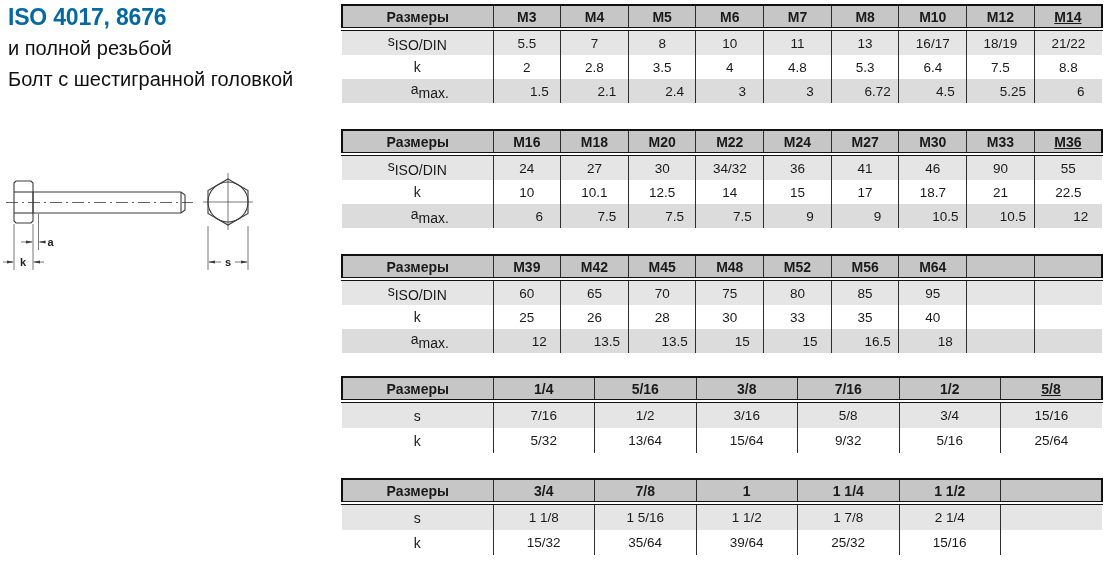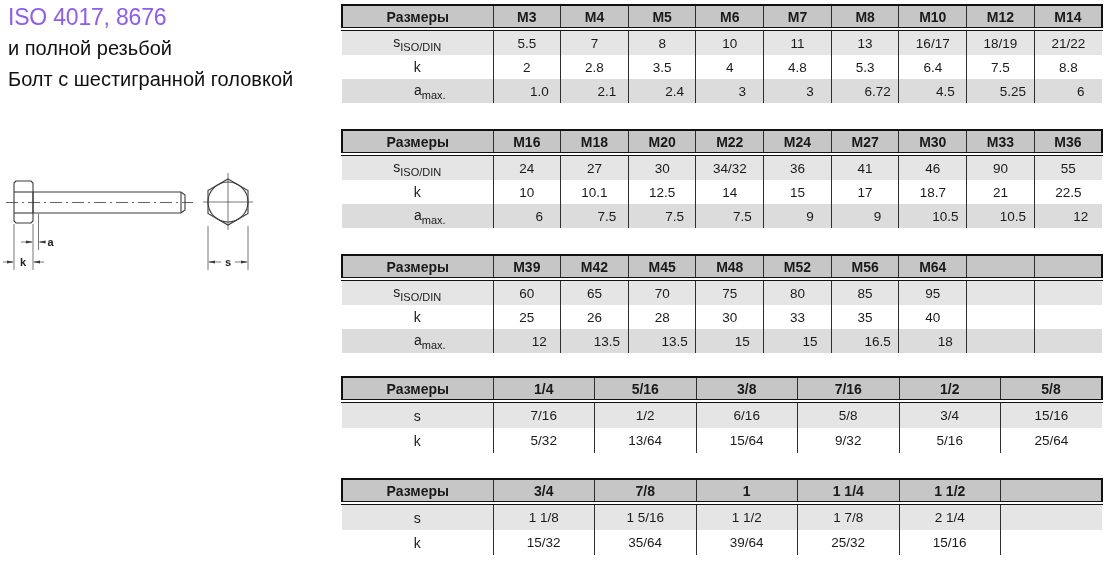--- a/index.html
+++ b/index.html
@@ -2,21 +2,21 @@
 <html style="--header_bg: #c6c6c6; --row_shade1: #e5e5e5; --row_shade2: #dcdcdc; --row_white: #ffffff; --border_dark: #111111; --grid_line: #2e2e2e;"><head>
 <meta charset="utf-8">
 <style>
   html,body{margin:0;padding:0;background:#fff;}
   .page{
     position:relative;width:1104px;height:566px;background:#fff;overflow:hidden;
     font-family:"Liberation Sans",sans-serif;color:#1a1a1a;
   }
   
   .titleblock{position:absolute;left:8px;top:2px;}
-  .title-main{font-size:23px;font-weight:normal;line-height:31px;letter-spacing:-0.2px;color:#8b5cf6;}
+  .title-main{font-size:23px;font-weight:bold;line-height:31px;letter-spacing:-0.2px;color:#0369a1;}
   .title-desc{font-size:20px;font-weight:normal;line-height:31px;color:#111;}
   
   .drawing{position:absolute;left:0px;top:158px;}
   .drawing text{font-family:"Liberation Sans",sans-serif;font-weight:bold;font-size:11px;fill:#222;}
   
   .tbl{
     position:absolute;left:341px;width:762px;
     border-collapse:collapse;table-layout:fixed;
   }
   .tbl th,.tbl td{
@@ -24,29 +24,29 @@
     overflow:hidden;white-space:nowrap;
   }
   .tbl thead th{
     background:var(--header_bg,#c6c6c6);
     font-weight:bold;font-size:14px;height:21px;
     border-top:2px solid var(--border_dark,#111);
     border-bottom:4px double var(--border_dark,#111);
     margin-top:32px;
   }
   .tbl thead th:first-child{border-left:2px solid var(--border_dark,#111);}
-  .tbl thead th:last-child{border-right:2px solid var(--border_dark,#111);}
+  .tbl thead th:last-child{border-right:2px solid var(--border_dark,#111);text-decoration:underline;}
   .tbl th + th,.tbl td + td{border-left:1px solid var(--grid_line,#2e2e2e);}
   .tbl td{font-size:13.5px;height:24px;background:#fff;}
   .tbl.wide td{height:25px;}
   .tbl tr.r0 td{background:var(--row_shade1,#e5e5e5);}
   .tbl tr.r1 td{background:var(--row_white,#ffffff);}
   .tbl tr.r2 td{background:var(--row_shade2,#dcdcdc);padding-left:25px;}
   .tbl td.lbl{font-size:14px;}
-  .tbl td.lbl sub{font-size:11px;letter-spacing:0;}
+  .tbl td.lbl sub{font-size:14px;letter-spacing:0;}
   .t1{top:4px;}.t2{top:129px;}.t3{top:254px;}.t4{top:376px;}.t5{top:478px;}
 </style>
 </head>
 <body>
 
 <div class="page">
 
   <div class="titleblock">
     <div class="title-main">ISO 4017, 8676</div>
     <div class="title-desc">и полной резьбой</div>
@@ -149,21 +149,21 @@
           <td>3.5</td>
           <td>4</td>
           <td>4.8</td>
           <td>5.3</td>
           <td>6.4</td>
           <td>7.5</td>
           <td>8.8</td>
         </tr>
         <tr class="r2">
           <td class="lbl">a<sub>max.</sub></td>
-          <td>1.0</td>
+          <td>1.5</td>
           <td>2.1</td>
           <td>2.4</td>
           <td>3</td>
           <td>3</td>
           <td>6.72</td>
           <td>4.5</td>
           <td>5.25</td>
           <td>6</td>
         </tr>
       </tbody>
@@ -319,21 +319,21 @@
           <th>7/16</th>
           <th>1/2</th>
           <th>5/8</th>
         </tr>
       </thead>
       <tbody>
         <tr class="r0">
           <td class="lbl">s</td>
           <td>7/16</td>
           <td>1/2</td>
-          <td>6/16</td>
+          <td>3/16</td>
           <td>5/8</td>
           <td>3/4</td>
           <td>15/16</td>
         </tr>
         <tr class="r1">
           <td class="lbl">k</td>
           <td>5/32</td>
           <td>13/64</td>
           <td>15/64</td>
           <td>9/32</td>

